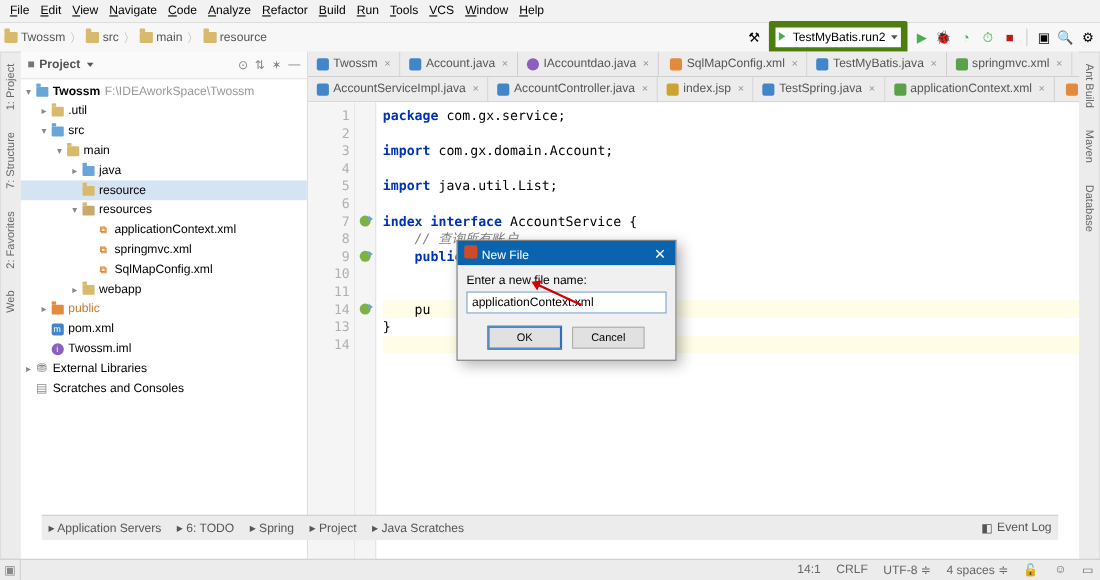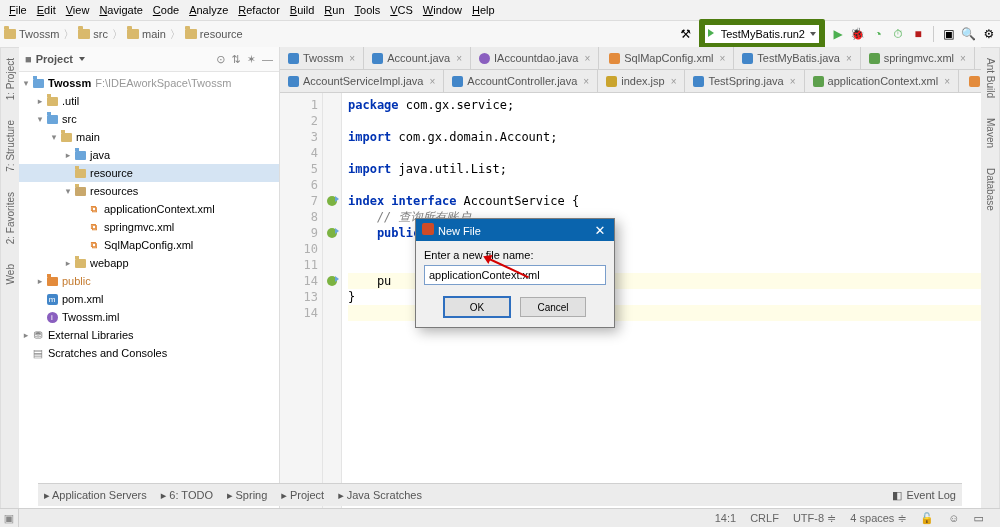--- a/index.html
+++ b/index.html
@@ -87,24 +87,24 @@
   .dialog{position:absolute;left:415px;top:218px;width:198px;background:#f0f0f0;border:1px solid #7a7a7a;box-shadow:4px 4px 12px rgba(0,0,0,.3);pointer-events:auto}
   .dlg-title{height:22px;background:#0a64ad;color:#fff;display:flex;align-items:center;justify-content:space-between;padding:0 0 0 6px;font-size:11px}
   .dlg-title .tico{width:12px;height:12px;background:#ce4b27;border-radius:2px;display:inline-block;margin-right:4px}
   .dlg-close{width:28px;height:22px;display:flex;align-items:center;justify-content:center;color:#fff;font-size:13px}
   .dlg-body{padding:8px;font-size:11px}
   .dlg-body label{display:block;margin-bottom:4px}
   .dlg-body input{width:100%;box-sizing:border-box;height:20px;border:1px solid #7a9ecb;padding:0 4px;font-size:11px}
   .dlg-btns{display:flex;justify-content:center;gap:10px;padding:4px 8px 10px}
   .dlg-btns button{width:66px;height:20px;border:1px solid #adadad;background:#e1e1e1;font-size:10px}
   .dlg-btns button.primary{border:1px solid #2e6fbf;outline:1px solid #2e6fbf}
-  .bottom-tools{position:absolute;left:19px;right:19px;bottom:3px;height:22px;background:#ececec;border-top:1px solid #d0d0d0;display:flex;align-items:center;padding:0 6px;gap:14px;font-size:11px;color:#555;justify-content:space-between}
+  .bottom-tools{position:absolute;left:19px;right:19px;bottom:18px;height:22px;background:#ececec;border-top:1px solid #d0d0d0;display:flex;align-items:center;padding:0 6px;gap:14px;font-size:11px;color:#555;justify-content:space-between}
   .bleft{display:flex;gap:14px;align-items:center}
   .bt{display:flex;align-items:center;gap:4px}
-  .status{position:absolute;left:0;right:0;bottom:0;height:18px;background:#ececec;border-top:1px solid #d0d0d0;display:flex;align-items:center;justify-content:flex-end;padding:0 16px;gap:14px;font-size:11px;color:#666}
+  .status{position:absolute;left:0;right:0;bottom:0;height:18px;background:#ececec;border-top:1px solid #d0d0d0;display:flex;align-items:center;justify-content:flex-end;padding:0 6px;gap:14px;font-size:11px;color:#666}
   
   .red-arrow{position:absolute;left:485px;top:256px;width:48px;height:2px;background:#d40000;transform:rotate(25deg);transform-origin:left center;pointer-events:none}
   .red-arrow::before{content:"";position:absolute;left:-2px;top:-4px;border-right:8px solid #d40000;border-top:5px solid transparent;border-bottom:5px solid transparent}
   .corner{position:absolute;left:0;bottom:0;width:18px;height:18px;background:#ececec;border-top:1px solid #d0d0d0;border-right:1px solid #d0d0d0;display:flex;align-items:center;justify-content:center;color:#888;font-size:11px}
 </style>
 </head>
 <body>
 
 <div class="menubar">
     <span><u>F</u>ile</span>

